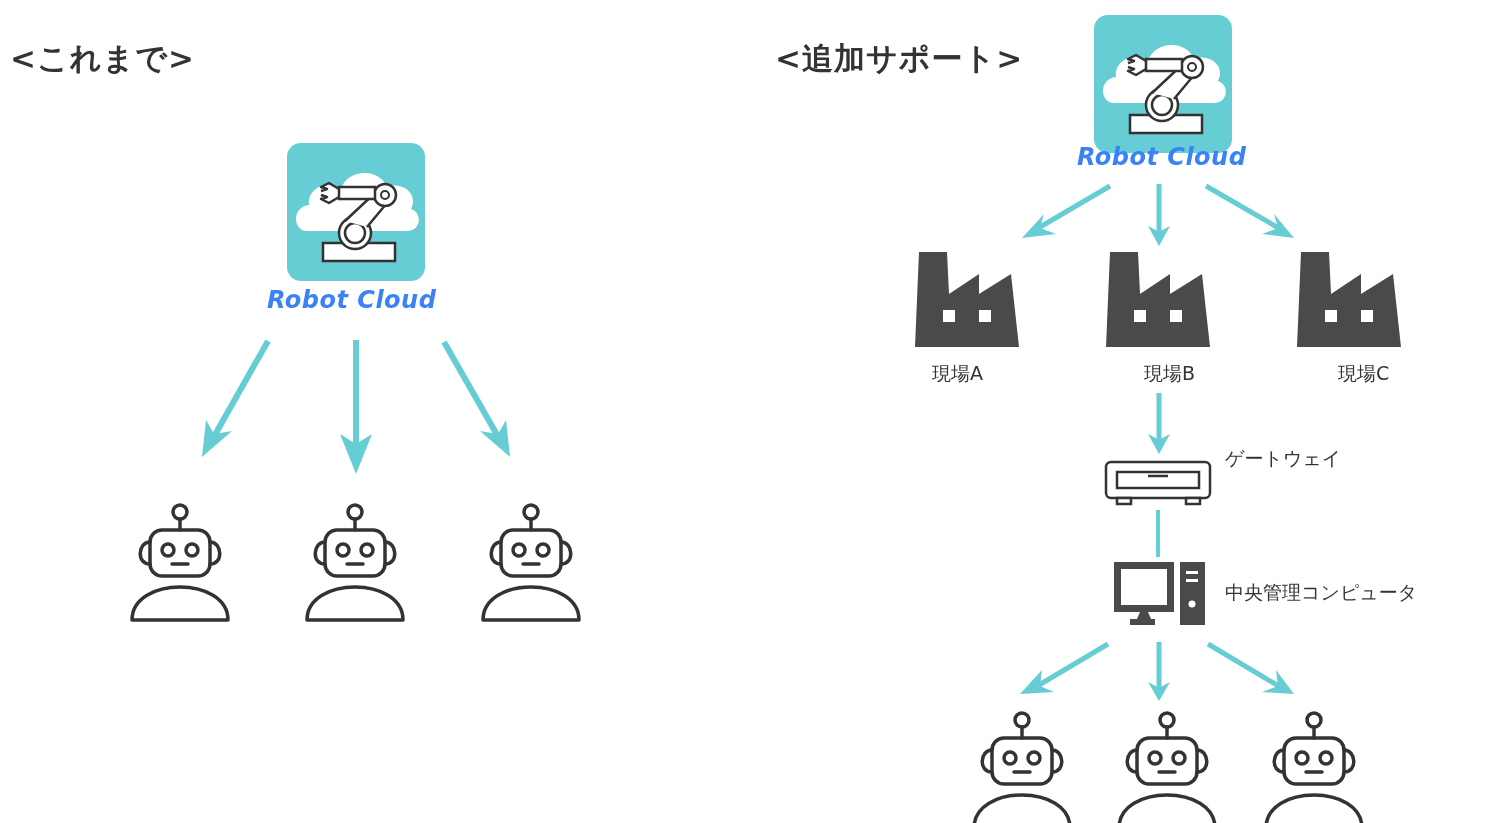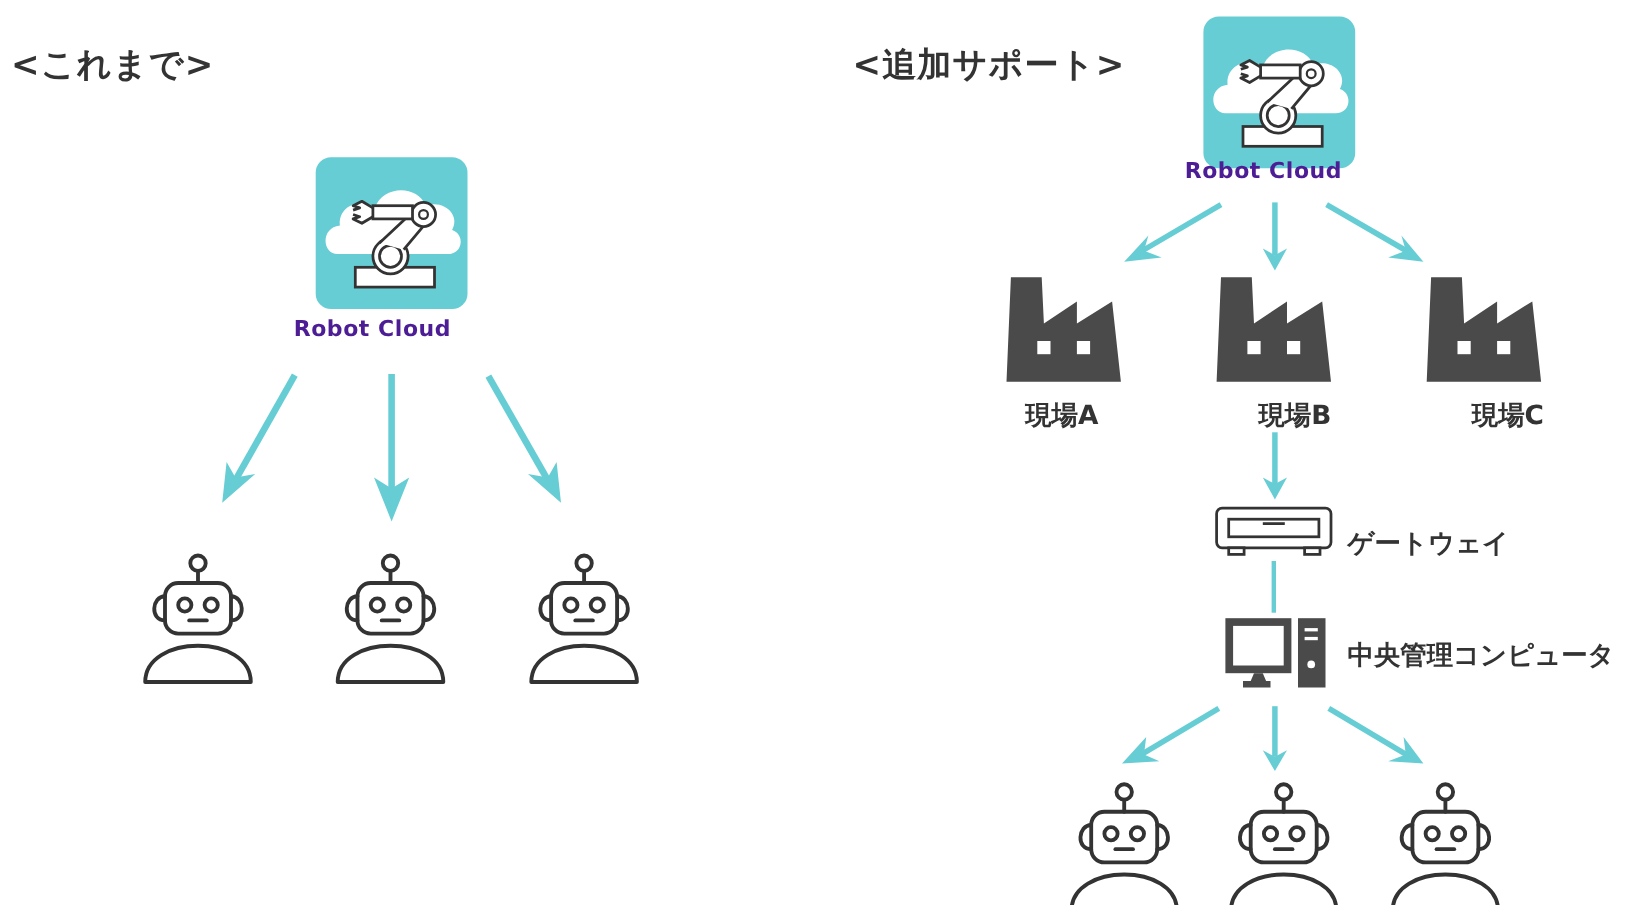--- a/index.html
+++ b/index.html
@@ -1,21 +1,21 @@
 <!DOCTYPE html>
 <html><head>
 <meta charset="utf-8">
 <style>
   html, body { margin:0; padding:0; background:#ffffff; }
   body { width:1500px; height:823px; position:relative; overflow:hidden;
          font-family:"DejaVu Sans", sans-serif; color:#333333; }
   .abs { position:absolute; }
   .heading { font-size:31px; font-weight:bold; color:#333333; letter-spacing:1px; white-space:nowrap; }
-  .label { font-size:24px; font-weight:bold; color:#333333; white-space:nowrap; }
-  .cloud-label { font-size:20px; font-weight:bold; color:#4c1d95; white-space:nowrap; letter-spacing:0.5px; }
+  .label { font-size:19px; font-weight:normal; color:#333333; white-space:nowrap; }
+  .cloud-label { font-size:24px; font-weight:bold; color:#3b82f6; white-space:nowrap; letter-spacing:0.5px;font-style:italic; }
   svg.full { position:absolute; left:0; top:0; }
 </style>
 </head>
 <body>
 
 <svg class="full" width="1500" height="823" viewBox="0 0 1500 823">
   <defs>
 
     <g id="cloudIcon">
       <rect x="0" y="0" width="138" height="138" rx="14" fill="#66CDD4"></rect>
@@ -127,14 +127,14 @@
 <div class="abs heading" style="left:10px; top:22px;margin-top:16px;">&lt;これまで&gt;</div>
 <div class="abs heading" style="left:775px; top:38px;">&lt;追加サポート&gt;</div>
 
 <div class="abs cloud-label" style="left:267px; top:286px;">Robot Cloud</div>
 <div class="abs cloud-label" style="left:1077px; top:143px;">Robot Cloud</div>
 
 <div class="abs label" style="left:932px; top:361px;">現場A</div>
 <div class="abs label" style="left:1144px; top:361px;">現場B</div>
 <div class="abs label" style="left:1338px; top:361px;">現場C</div>
 
-<div class="abs label" style="left:1225px; top:478px;">ゲートウェイ</div>
+<div class="abs label" style="left:1225px; top:446px;">ゲートウェイ</div>
 <div class="abs label" style="left:1225px; top:580px;text-align:center;">中央管理コンピュータ</div>
 
 </body></html>

